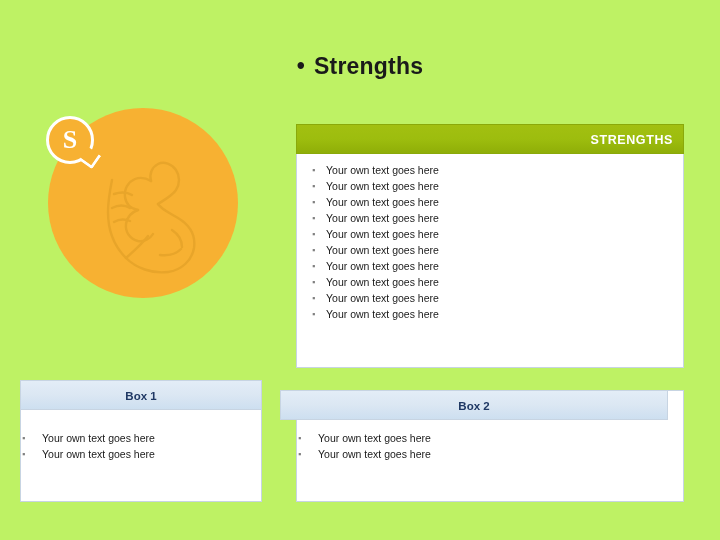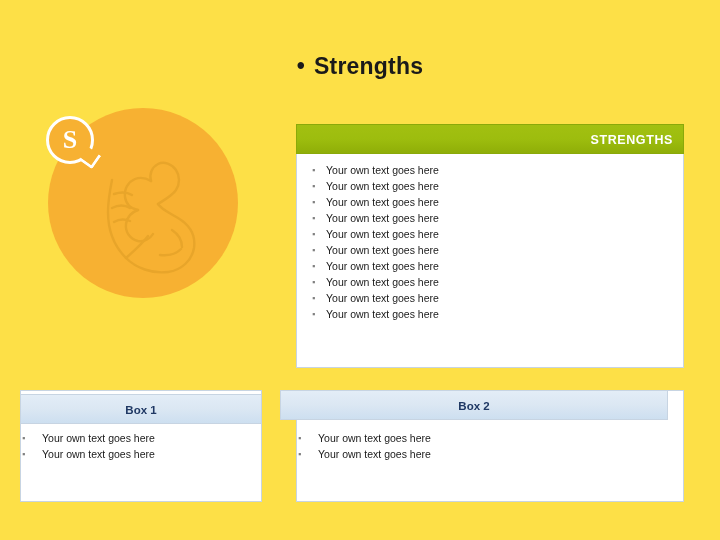--- a/index.html
+++ b/index.html
@@ -14,21 +14,21 @@
     overflow: hidden;
     position: relative;
   }
 
   .slide {
     position: absolute;
     left: 0;
     top: 0;
     width: 720px;
     height: 540px;
-    background: #fde047;
+    background: #bef264;
   }
 
   
   .title-block {
     position: absolute;
     left: 0;
     top: 52px;
     width: 720px;
     text-align: center;
   }
@@ -207,21 +207,21 @@
     color: #7f7f7f;
     line-height: 16px;
   }
   .b-text {
     font-size: 10.5px;
     color: #1a1a1a;
     line-height: 16px;
   }
 
   #box1 { left: 20px;  top: 390px; width: 242px; height: 112px; }
-  #box1-head { left: 20px; top: 394px; width: 242px; }
+  #box1-head { left: 20px; top: 380px; width: 242px; }
   #box1-list { left: 22px; top: 430px; width: 236px; }
 
   #box2 { left: 296px; top: 390px; width: 388px; height: 112px; }
   #box2-head { left: 280px; top: 390px; width: 388px; }
   #box2-list { left: 298px; top: 430px; width: 382px; }
 </style>
 </head>
 <body>
 
 <div class="slide">

